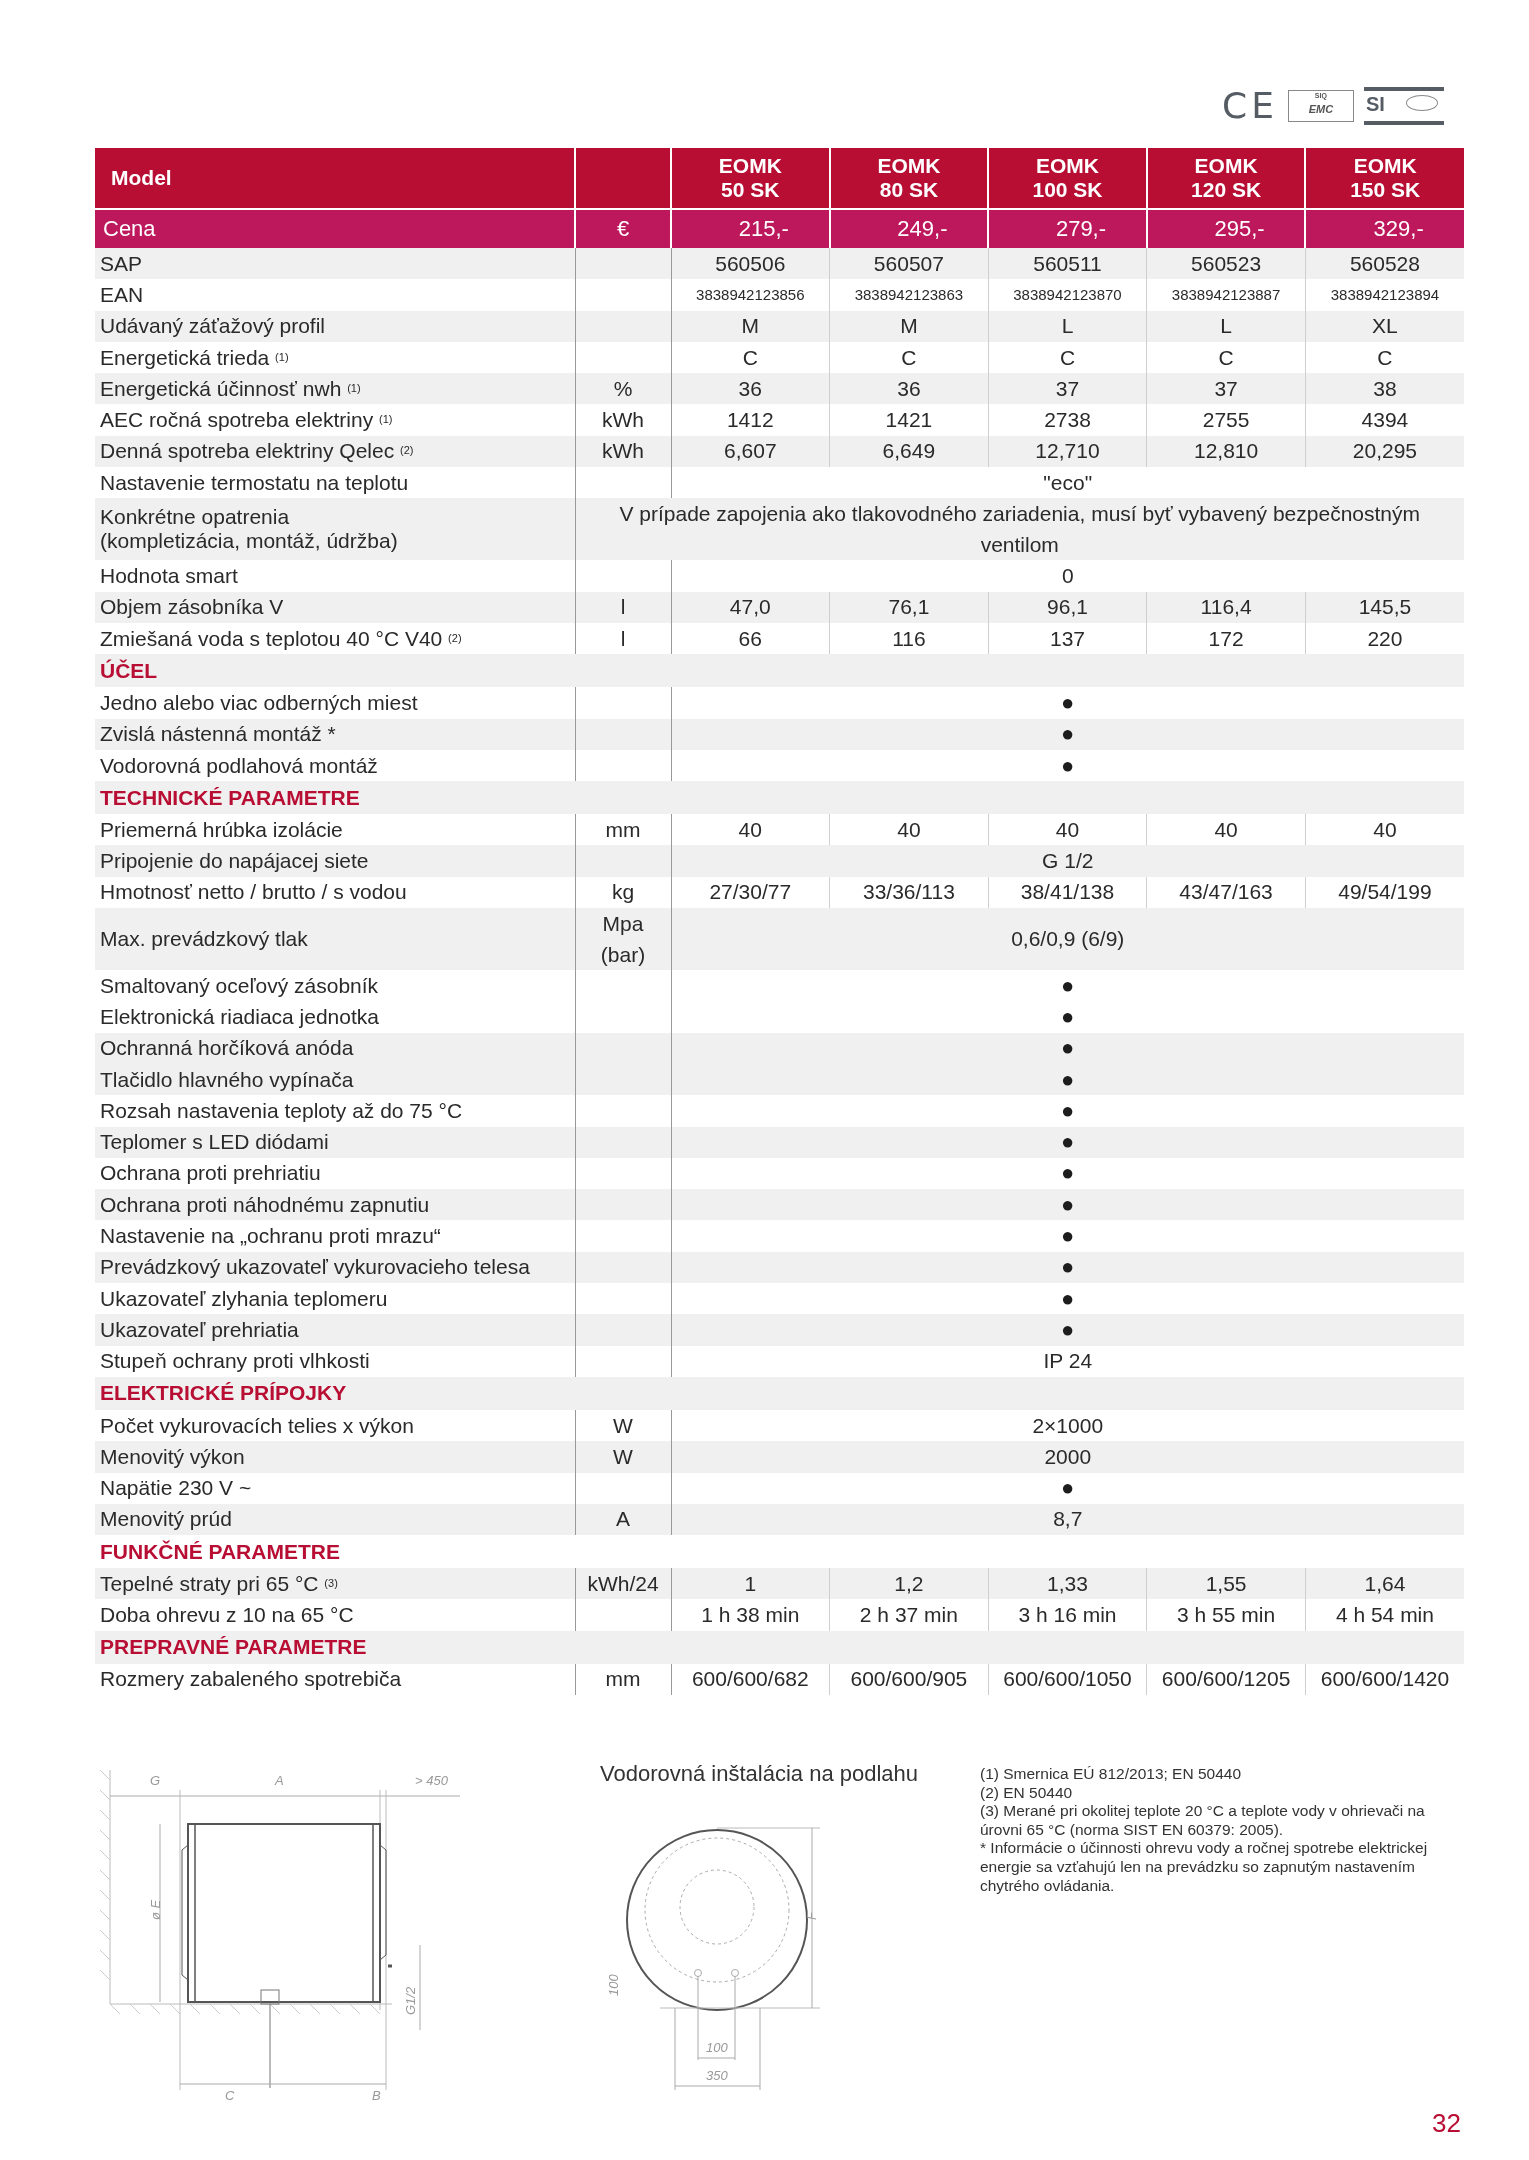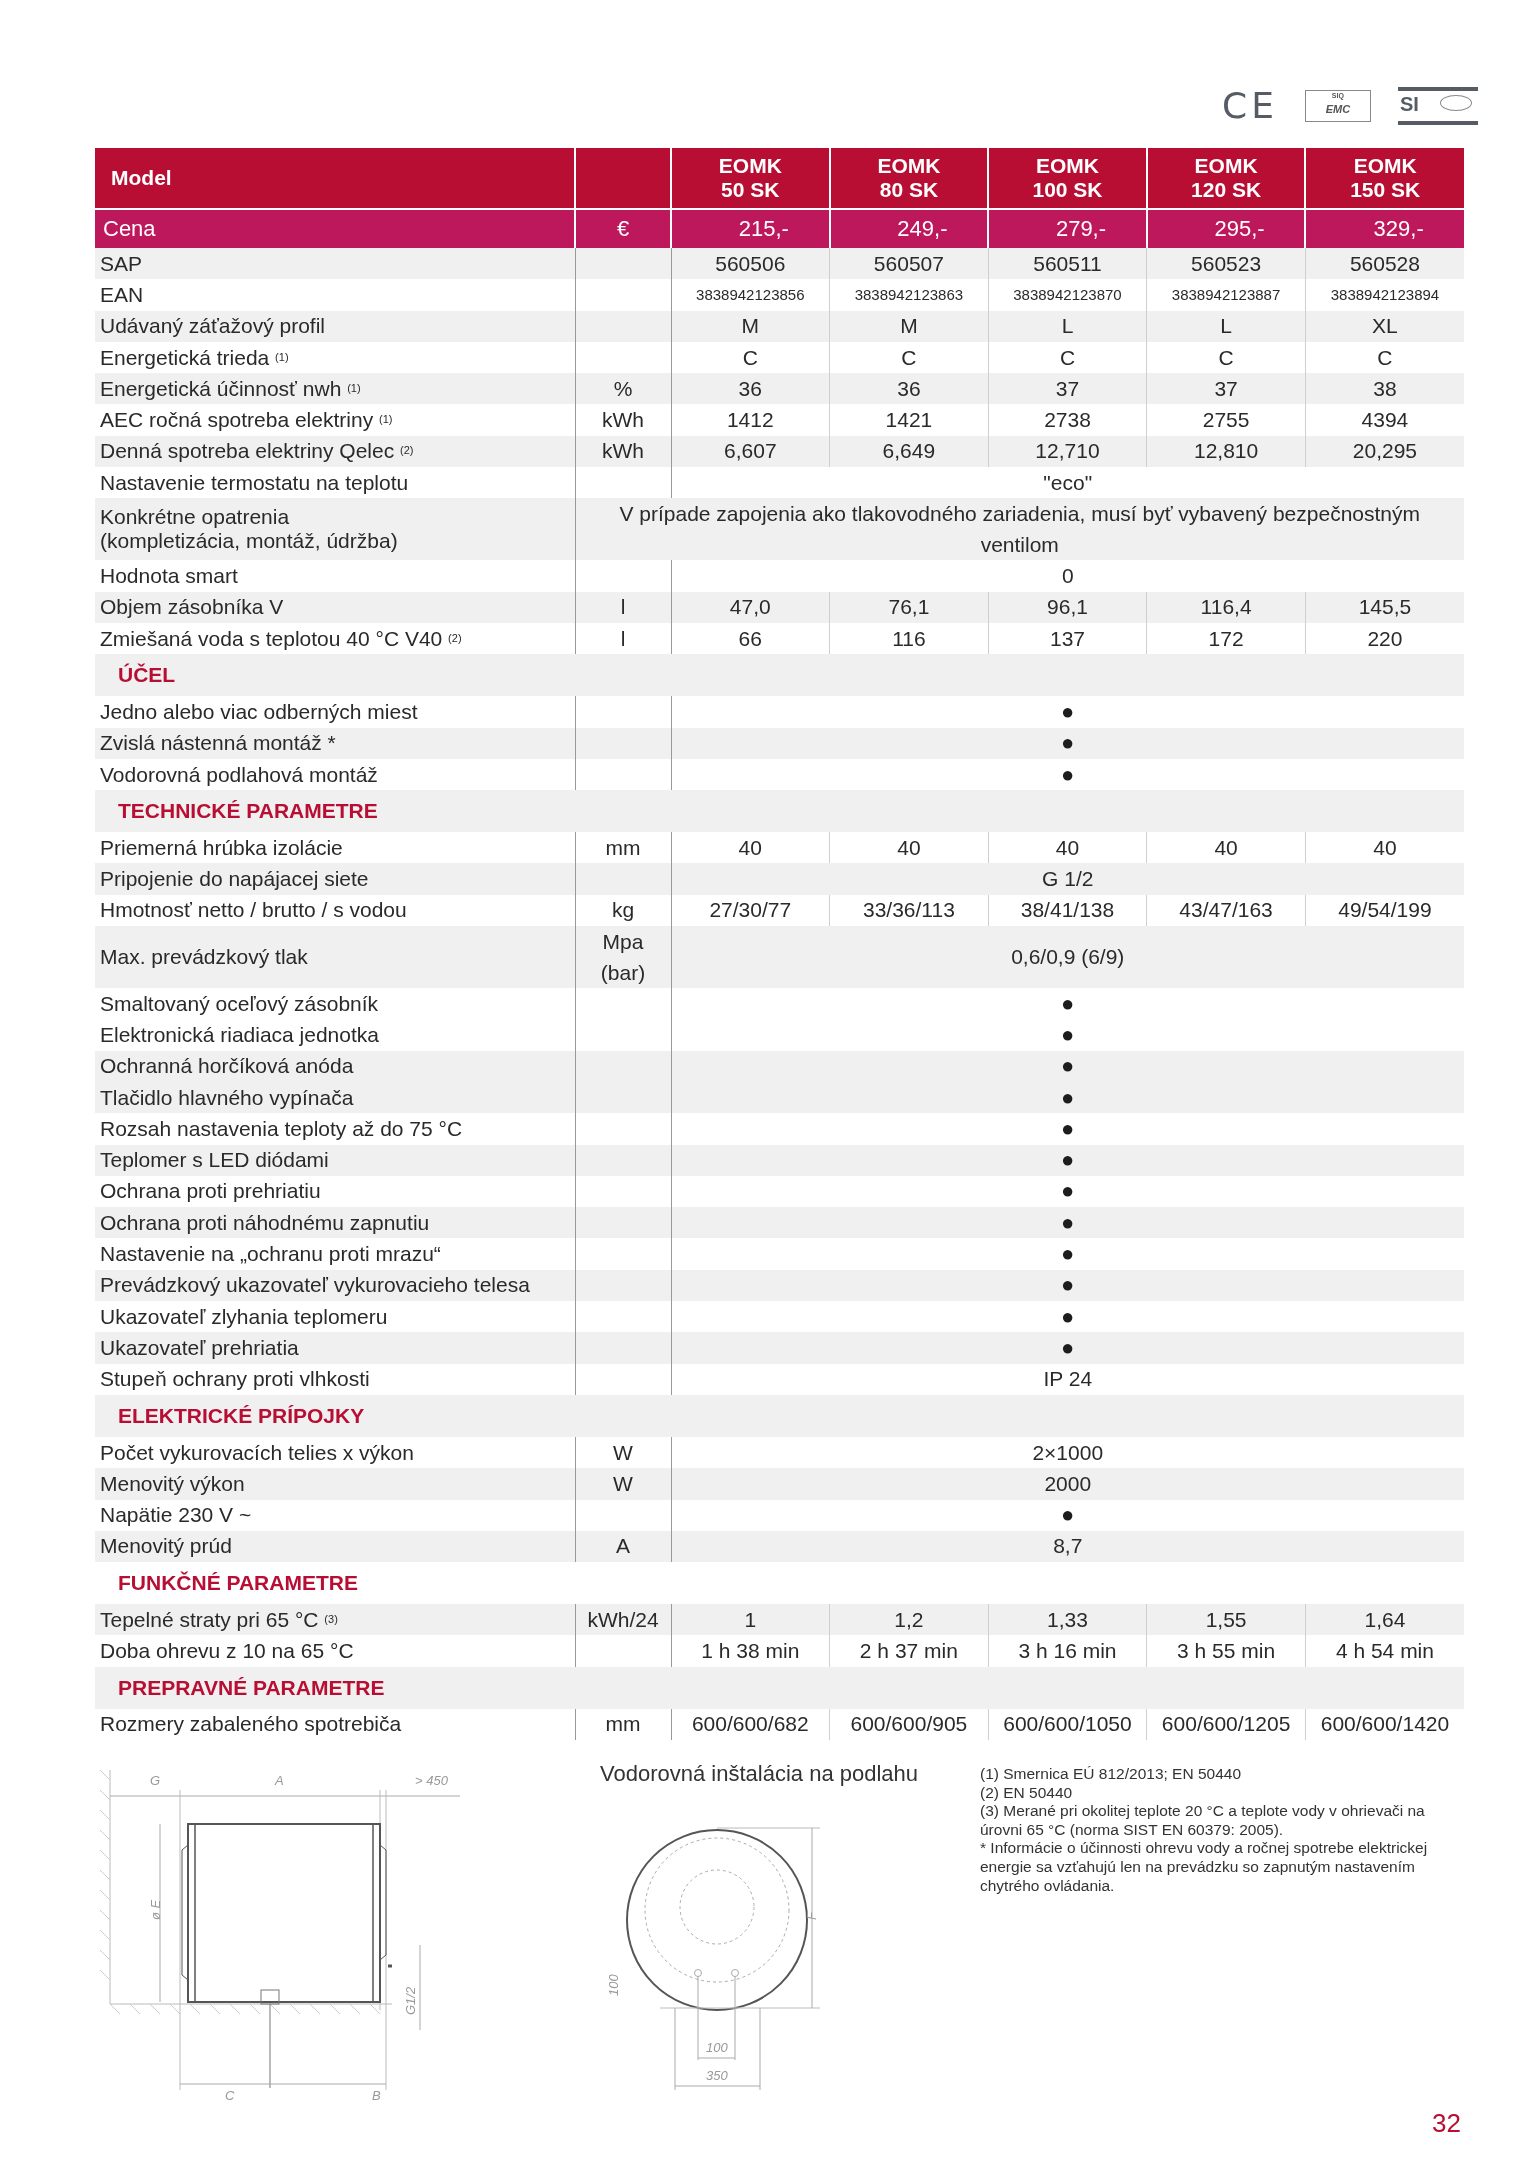--- a/index.html
+++ b/index.html
@@ -1,18 +1,18 @@
 <!DOCTYPE html>
 <html><head>
 <meta charset="utf-8">
 <style>
   html, body { margin:0; padding:0; background:#ffffff; }
   body { width:1529px; height:2160px; position:relative; overflow:hidden;
          font-family:"Liberation Sans", sans-serif; color:#2a2a2a; }
-  .certs { position:absolute; top:86px; left:1222px; height:40px; display:flex; align-items:center; gap:27px; }
+  .certs { position:absolute; top:86px; left:1222px; height:40px; display:flex; align-items:center; gap:10px; }
   .cert-ce { font-family:"DejaVu Sans", sans-serif; font-size:36px; color:#555c63; letter-spacing:4px; line-height:40px; }
   .cert-emc { width:66px; height:32px; border:1.5px solid #888; box-sizing:border-box; position:relative; font-size:11px; font-weight:bold; font-style:italic; color:#555; text-align:center; }
   .cert-emc .siq { position:absolute; top:1px; left:0; right:0; font-size:7px; font-style:normal; }
   .cert-emc .emc { position:absolute; top:12px; left:0; right:0; }
   .cert-si { width:80px; height:38px; position:relative; }
   .cert-si .bar { position:absolute; left:0; right:0; height:4px; background:#555c63; }
   .cert-si .txt { position:absolute; top:6px; left:2px; font-size:20px; font-weight:bold; color:#555c63; line-height:22px; }
   .cert-si .q { position:absolute; top:8px; left:42px; width:32px; height:16px; border:1.5px solid #888; border-radius:50%; box-sizing:border-box; }
 
   table.spec { position:absolute; top:148px; left:95px; width:1369px; border-collapse:collapse; table-layout:fixed; }
@@ -28,21 +28,21 @@
   tr.price td.lbl { padding-left:8px; }
   tr.row td.lbl { padding-left:5px; white-space:nowrap; }
   tr.row td.unit { text-align:center; border-left:1.5px solid #999; }
   tr.row td.val { text-align:center; border-left:1.5px solid #999; }
   tr.row td.val.first { border-left:1.5px solid #999; }
   tr.row td.val.inner { border-left:1px solid #cfcfcf; }
   tr.row td.val.span { text-align:center; }
   tr.row td.ean { font-size:15px; }
   tr.g td { background:#f0f0f0; }
   tr.w td { background:#ffffff; }
-  tr.section td { font-weight:bold; color:#b80e33; font-size:21px; padding-left:23px; height:42px; }
+  tr.section td { font-weight:bold; color:#b80e33; font-size:21px; padding-left:5px; height:33px; }
   tr.tall td { height:62px; }
   sup { font-size:11px; vertical-align:top; position:relative; top:-1px; }
   .dot { font-size:22px; color:#1d1d1d; }
 
   .drawings { position:absolute; top:1770px; left:100px; }
   .caption { position:absolute; top:1761px; left:600px; font-size:22px; color:#333; }
   .notes { position:absolute; top:1765px; left:980px; width:470px; font-size:15.5px; line-height:18.6px; color:#333; }
   .page-num { position:absolute; top:2108px; left:1432px; font-size:26px; color:#b80e33; }
   .dimlabel { font-family:"Liberation Sans", sans-serif; font-style:italic; font-size:13px; fill:#999; }
 </style>

